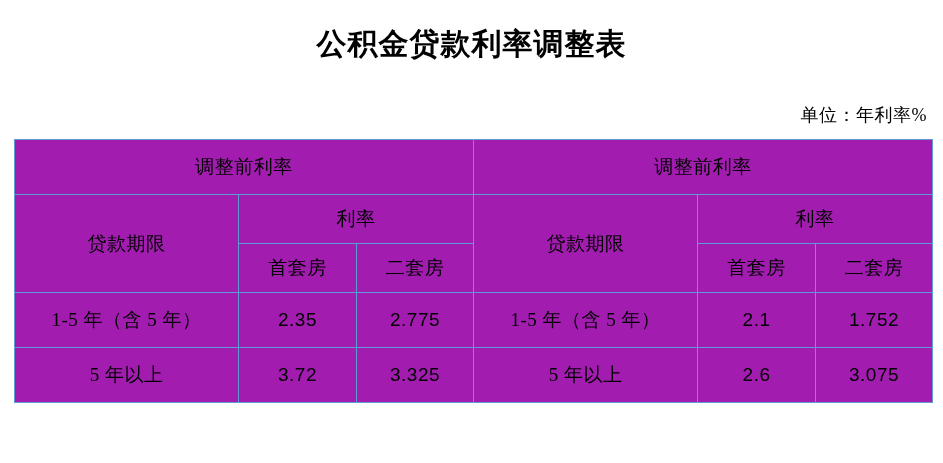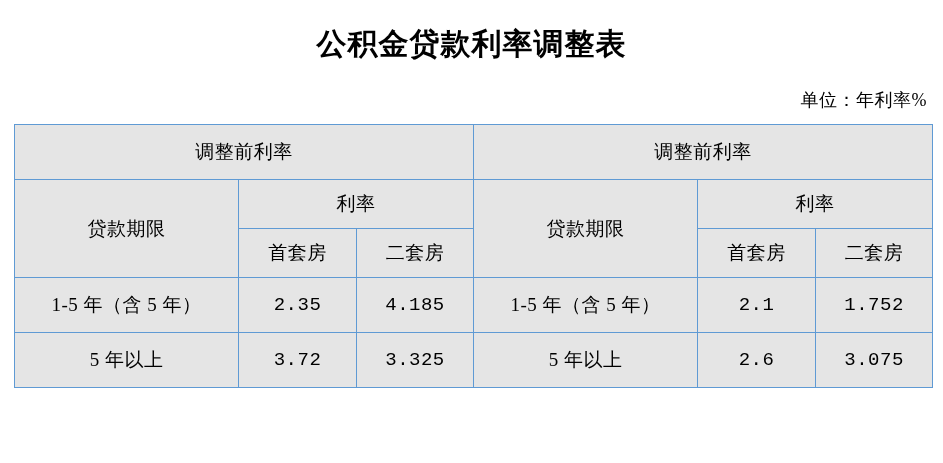--- a/index.html
+++ b/index.html
@@ -27,37 +27,37 @@
     font-weight: bold;
     letter-spacing: 1px;
     margin-top: 26px;
     margin-bottom: 0;
     line-height: 1.2;
     font-family: Liberation Serif, serif;
   }
   .unit-line {
     text-align: right;
     font-size: 18px;
-    margin-top: 26px;
+    margin-top: 41px;
     margin-right: 2px;
     letter-spacing: 0.5px;
   }
   table.rate-table {
     border-collapse: collapse;
     width: 914px;
     margin-top: 12px;
     table-layout: fixed;
   }
   table.rate-table td {
     border: 1px solid #5f9ad4;
     text-align: center;
     vertical-align: middle;
     font-size: 19px;
     padding: 0 2px;
-    background: #e5e5e5;
+    background: #a21caf;
     letter-spacing: 0.5px;
   }
   td.hdr-top {
     background: #7eb0df;
     height: 54px;
     font-size: 20px;
   }
   td.sub-hdr {
     height: 48px;
   }
@@ -65,21 +65,21 @@
     height: 96px;
   }
   td.data-cell {
     height: 54px;
     font-size: 20px;
   }
   .col-period { width: 224px; }
   .col-rate { width: 118px; }
   .col-rate2 { width: 117px; }
   .num {
-    font-family: Liberation Mono, monospace;
+    font-family: Liberation Sans, sans-serif;
   }
 </style>
 </head>
 <body>
 
 <div class="page">
 
   <div class="doc-title">公积金贷款利率调整表</div>
 
   <div class="unit-line">单位：年利率%</div>
@@ -106,21 +106,21 @@
       </tr>
       <tr>
         <td class="sub-hdr">首套房</td>
         <td class="sub-hdr">二套房</td>
         <td class="sub-hdr">首套房</td>
         <td class="sub-hdr">二套房</td>
       </tr>
       <tr>
         <td class="data-cell">1-5 年（含 5 年）</td>
         <td class="data-cell num">2.35</td>
-        <td class="data-cell num">4.185</td>
+        <td class="data-cell num">2.775</td>
         <td class="data-cell">1-5 年（含 5 年）</td>
         <td class="data-cell num">2.1</td>
         <td class="data-cell num">1.752</td>
       </tr>
       <tr>
         <td class="data-cell">5 年以上</td>
         <td class="data-cell num">3.72</td>
         <td class="data-cell num">3.325</td>
         <td class="data-cell">5 年以上</td>
         <td class="data-cell num">2.6</td>

